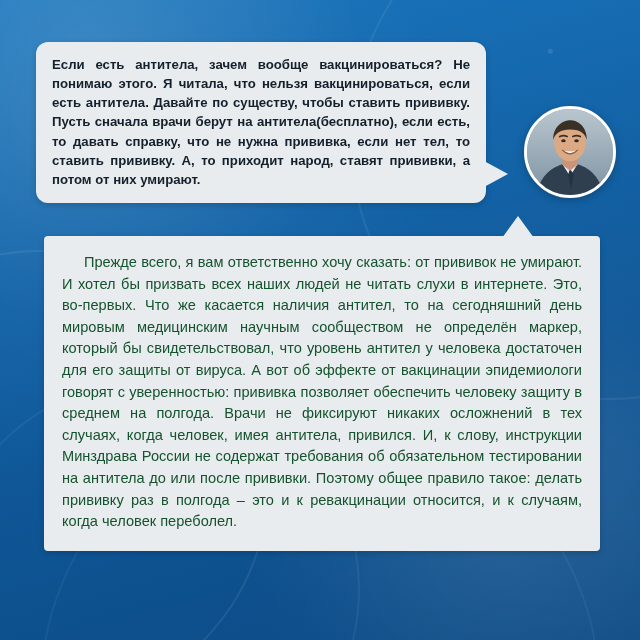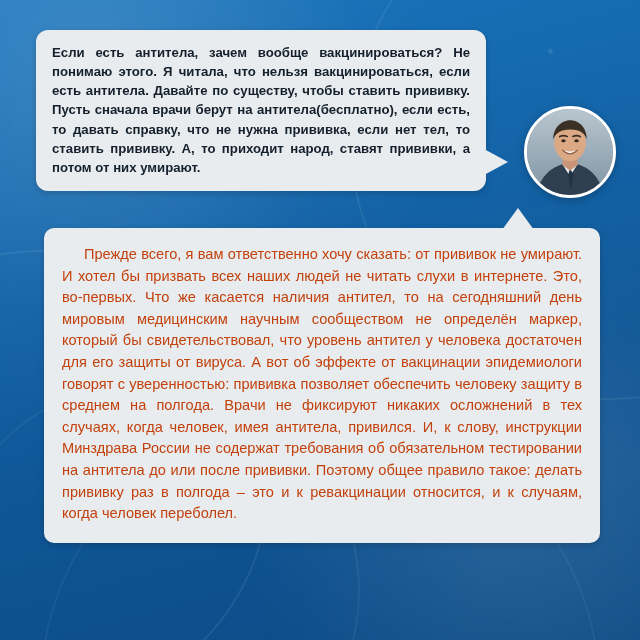--- a/index.html
+++ b/index.html
@@ -54,21 +54,21 @@
   #wrap {
     position: relative;
     width: 640px;
     height: 640px;
   }
 
   
   .bubble-q {
     position: absolute;
     left: 36px;
-    top: 30px;
+    top: 42px;
     width: 450px;
     background: #e9ecef;
     border-radius: 12px;
     padding: 13px 16px 14px 16px;
     color: #14202c;
     font-size: 13.2px;
     font-weight: bold;
     line-height: 1.45;
     text-align: justify;
     text-justify: inter-word;
@@ -96,26 +96,26 @@
     overflow: hidden;
     background: #7d8f9e;
     box-shadow: 0 2px 8px rgba(0,0,0,0.25);
   }
   .avatar svg { display: block; width: 100%; height: 100%; }
 
   
   .bubble-a {
     position: absolute;
     left: 44px;
-    top: 228px;
+    top: 236px;
     width: 556px;
     background: #e9ecef;
-    border-radius: 10px;
+    border-radius: 4px;
     padding: 16px 18px 18px 18px;
-    color: #c2410c;
+    color: #14532d;
     font-size: 14.6px;
     line-height: 1.48;
     text-align: justify;
     text-justify: inter-word;
     box-shadow: 0 2px 6px rgba(0,0,0,0.18);
   }
   .bubble-a .tail {
     position: absolute;
     right: 66px;
     top: -20px;

